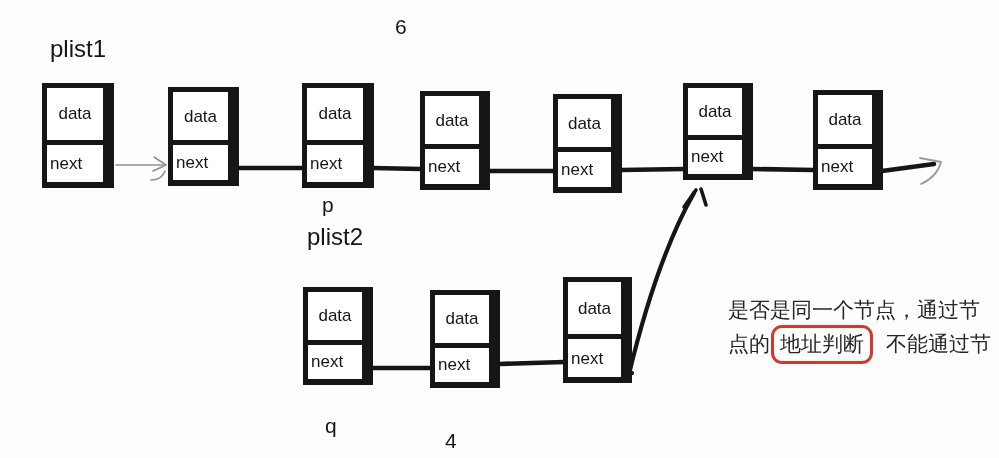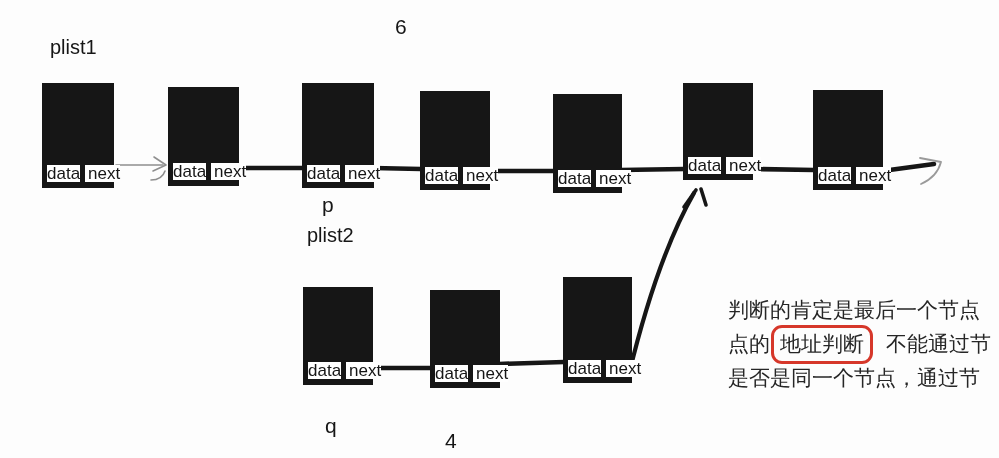--- a/index.html
+++ b/index.html
@@ -16,37 +16,37 @@
     overflow:hidden;
   }
   .arrow-layer{position:absolute;left:0;top:0;width:999px;height:458px;}
   .nodes-layer{position:absolute;left:0;top:0;width:999px;height:458px;}
   .node{
     position:absolute;
     box-sizing:border-box;
     background:var(--ink);
     padding:5px 11px 6px 5px;
     display:flex;
+    flex-direction:column;
     gap:5px;
-    align-items:flex-end;
   }
   .cell{
     background:#ffffff;
     color:var(--ink);
     font-size:17px;
     line-height:1;
     display:flex;
     align-items:center;
   }
   .cell-data{flex:1.38;justify-content:center;}
   .cell-next{flex:1;justify-content:flex-start;padding-left:3px;}
   .float-label{
     position:absolute;
     color:var(--ink);
-    font-size:20px;
+    font-size:24px;
     line-height:1.1;
     white-space:nowrap;
   }
   .note{
     position:absolute;
     left:728px;top:293px;
     width:272px;
     color:#262626;
     font-size:21px;
   }
@@ -148,22 +148,21 @@
     </div>
 
   <div class="float-label" style="left:50px;top:36px;">plist1</div>
   <div class="float-label" style="left:395px;top:15px;font-size:21px;">6</div>
   <div class="float-label" style="left:322px;top:193px;font-size:21px;">p</div>
   <div class="float-label" style="left:307px;top:224px;">plist2</div>
   <div class="float-label" style="left:325px;top:414px;font-size:21px;">q</div>
   <div class="float-label" style="left:445px;top:429px;font-size:21px;">4</div>
 
   <div class="note">
-    <div class="note-line">判断的肯定是最后一个节点</div>
+    <div class="note-line">是否是同一个节点，通过节</div>
     <div class="note-line">
       <span>点的</span>
       <span class="redbox">地址判断</span>
       <span class="gap-before">不能通过节</span>
     </div>
-    <div class="note-line">是否是同一个节点，通过节</div>
   </div>
 
 </div>
 
 </body></html>

